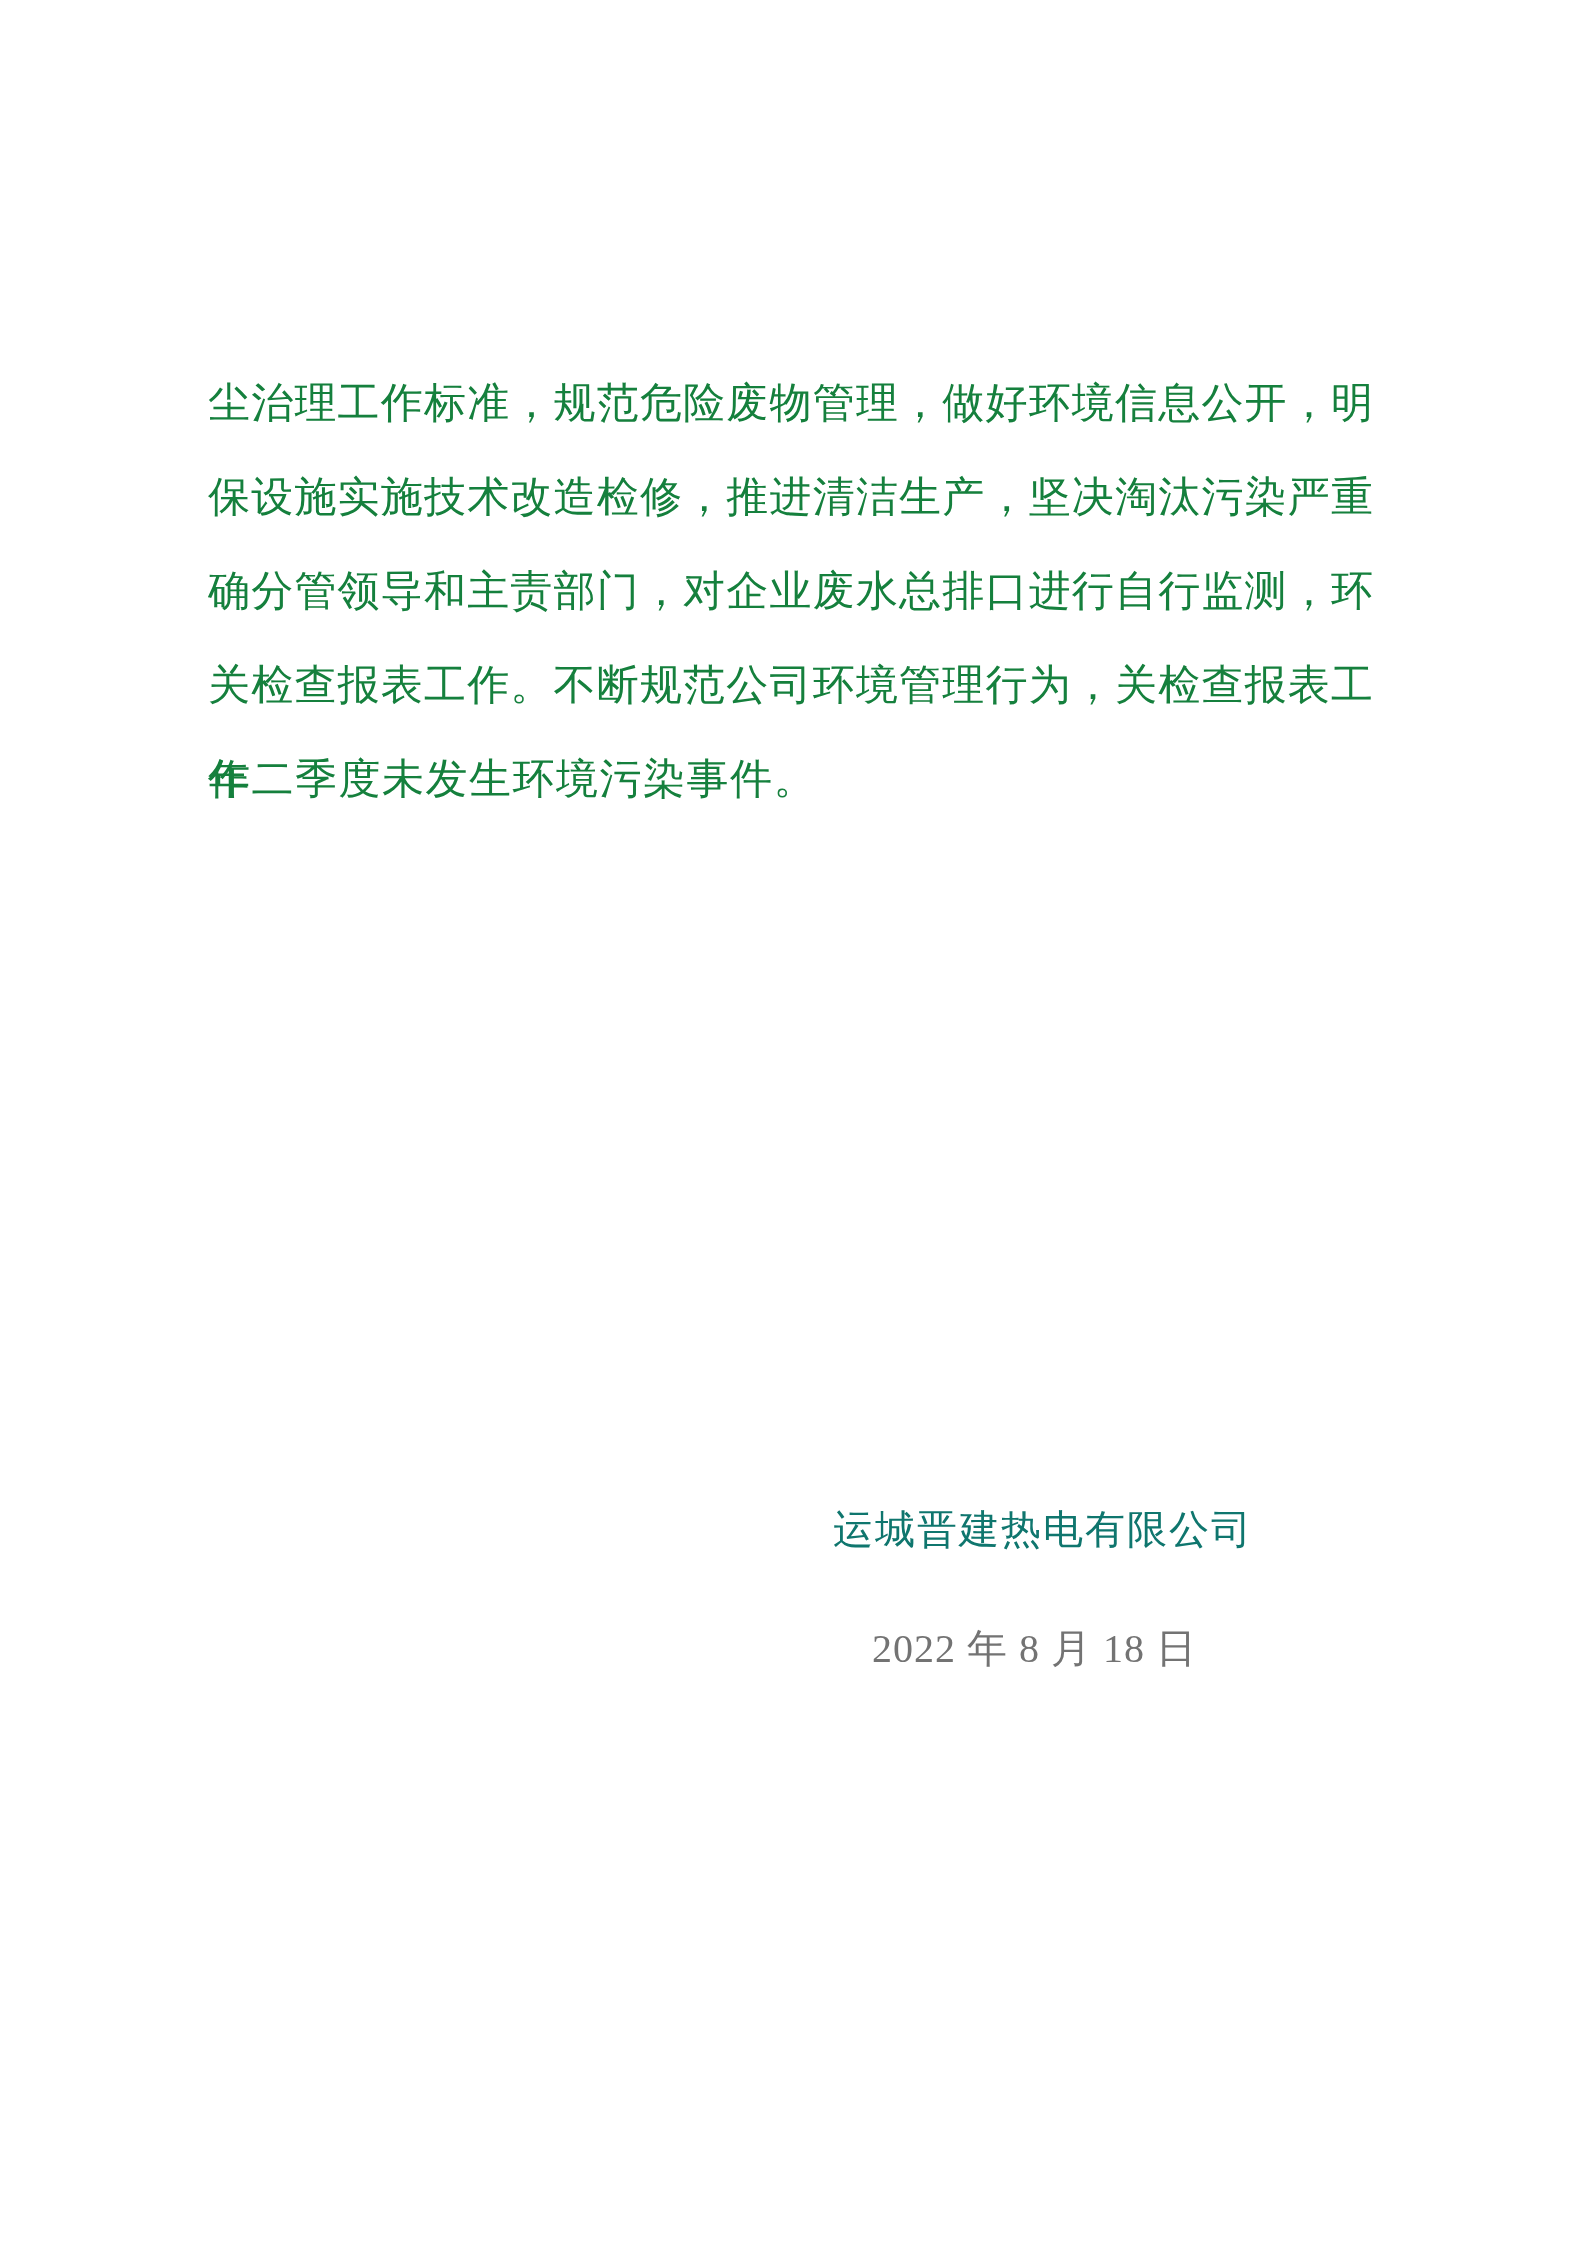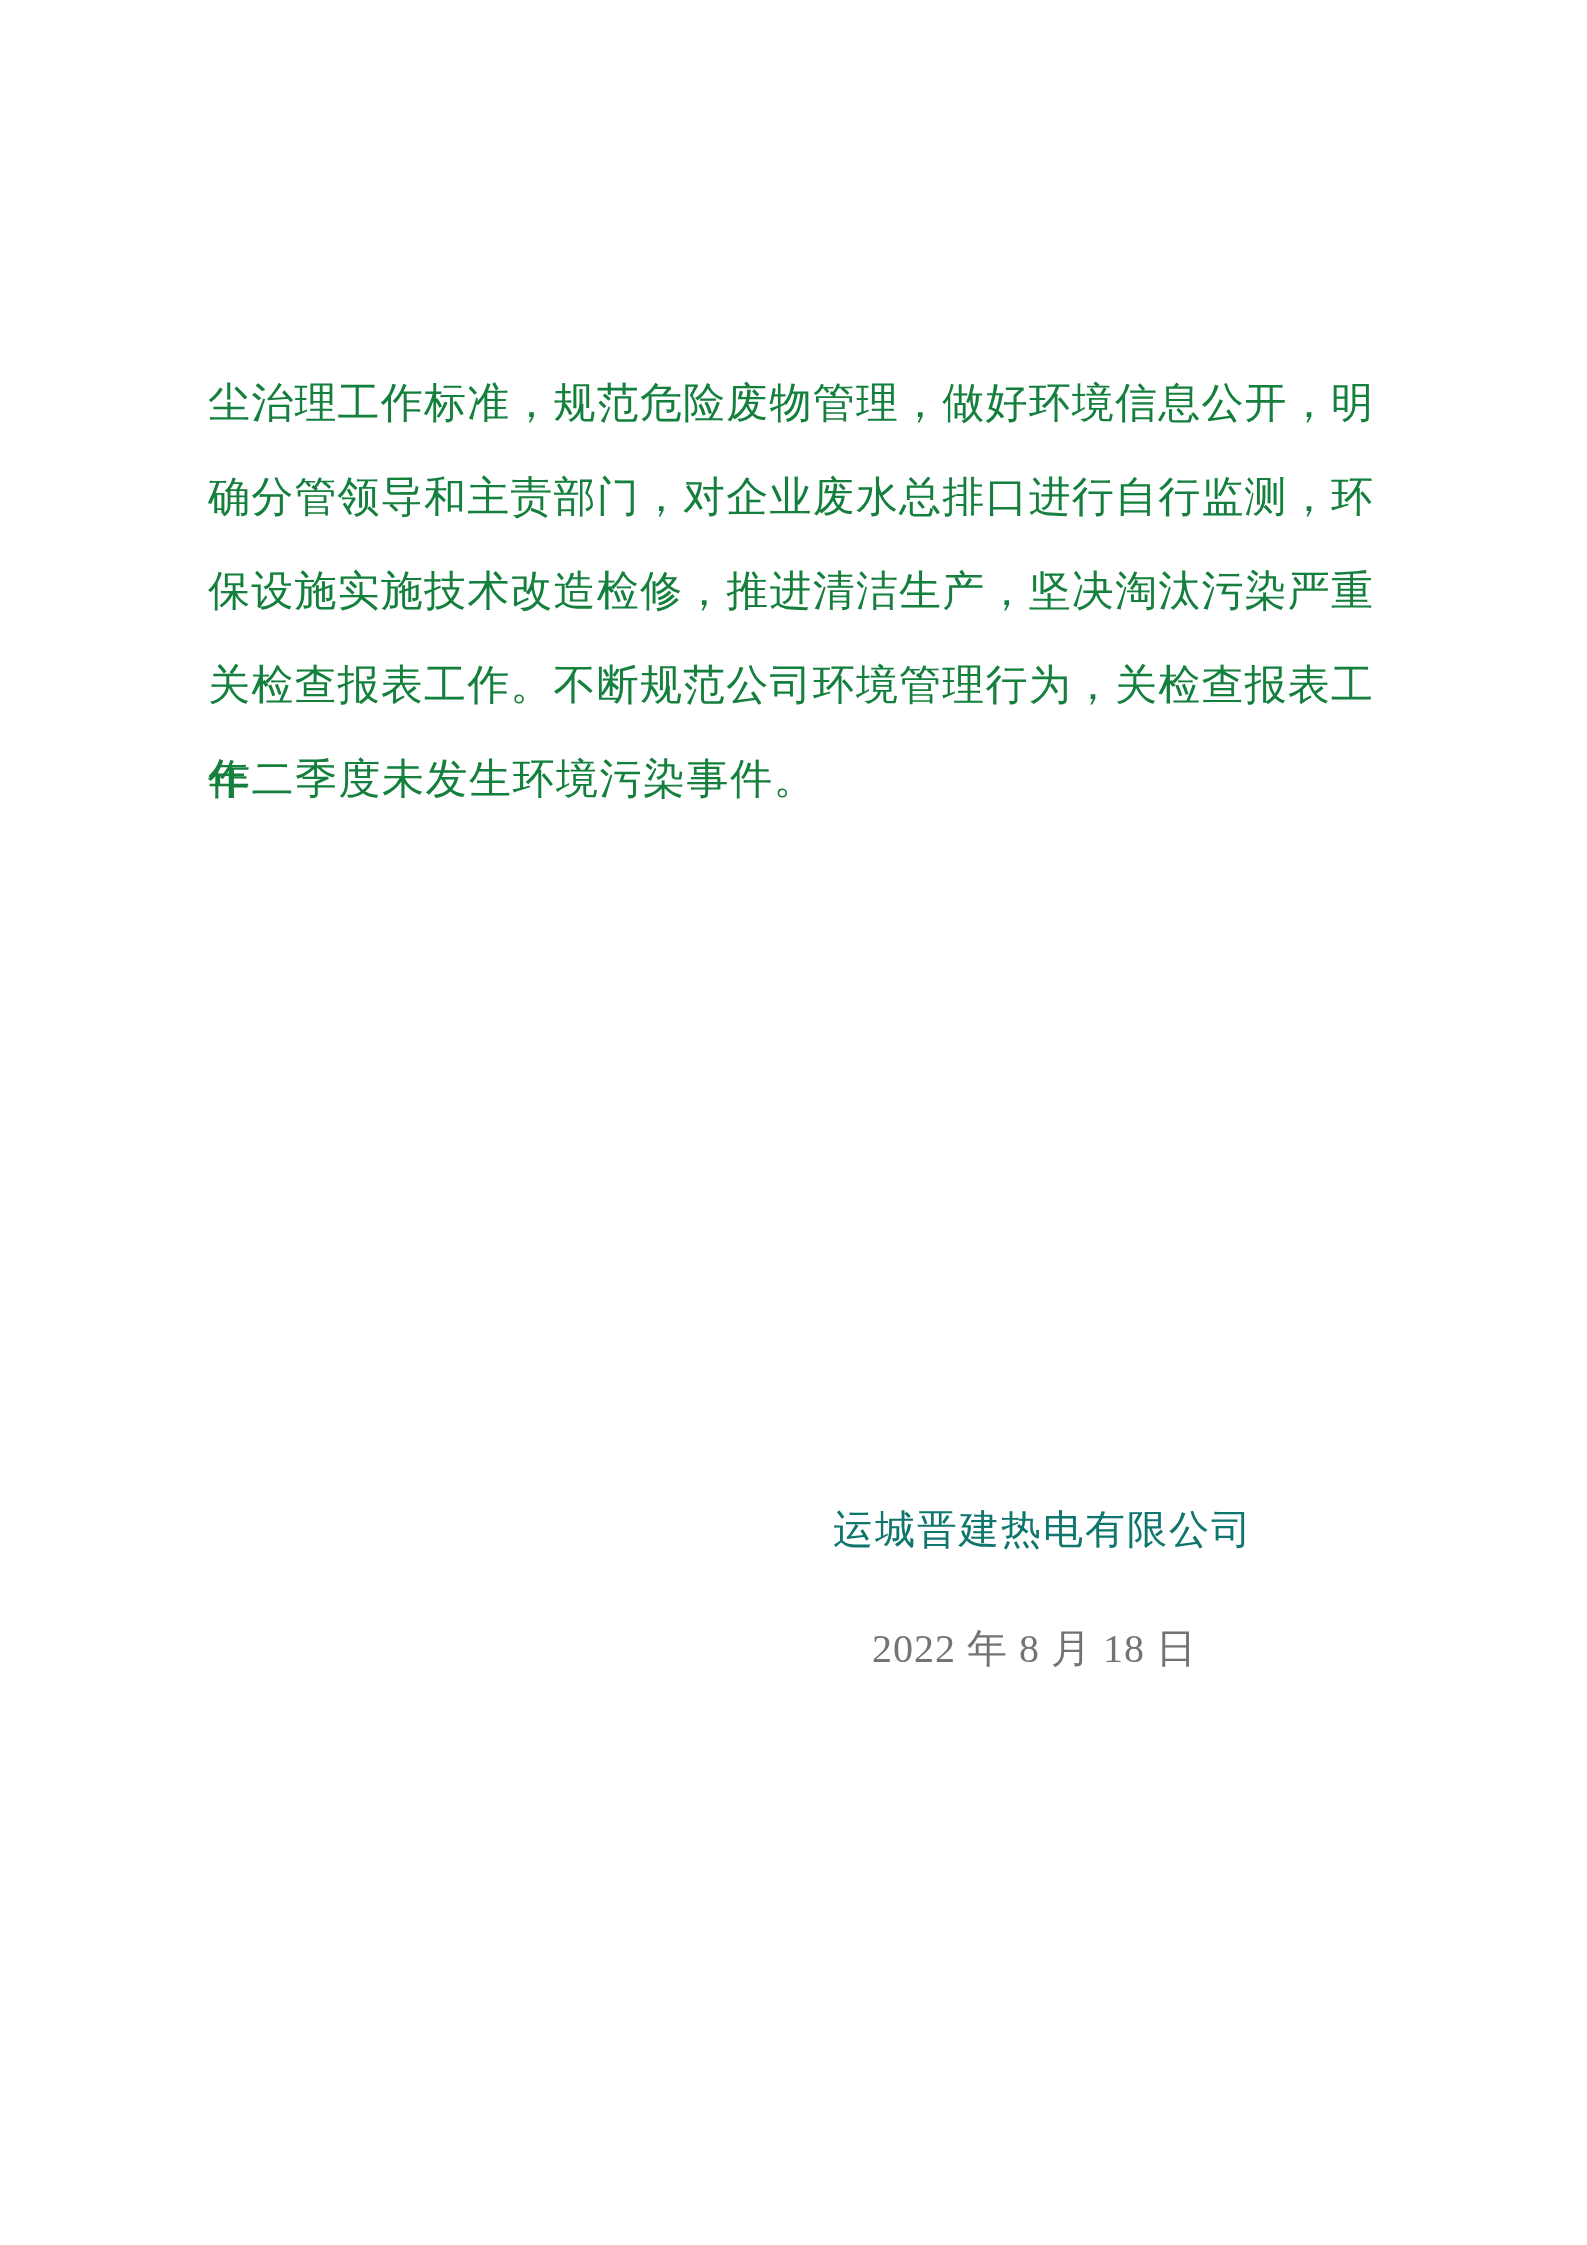--- a/index.html
+++ b/index.html
@@ -57,22 +57,22 @@
   }
 </style>
 </head>
 <body>
 
 <div class="page">
 
   <div class="body-text">
 
   <div class="body-line">尘治理工作标准，规范危险废物管理，做好环境信息公开，明</div>
+      <div class="body-line">保设施实施技术改造检修，推进清洁生产，坚决淘汰污染严重</div>
       <div class="body-line">确分管领导和主责部门，对企业废水总排口进行自行监测，环</div>
-      <div class="body-line">保设施实施技术改造检修，推进清洁生产，坚决淘汰污染严重</div>
       <div class="body-line">关检查报表工作。不断规范公司环境管理行为，关检查报表工作</div>
       <div class="body-line">年二季度未发生环境污染事件。</div>
     </div>
 
   <div class="sig-company">运城晋建热电有限公司</div>
 
   <div class="sig-date">2022 年 8 月 18 日</div>
 
 </div>
 

